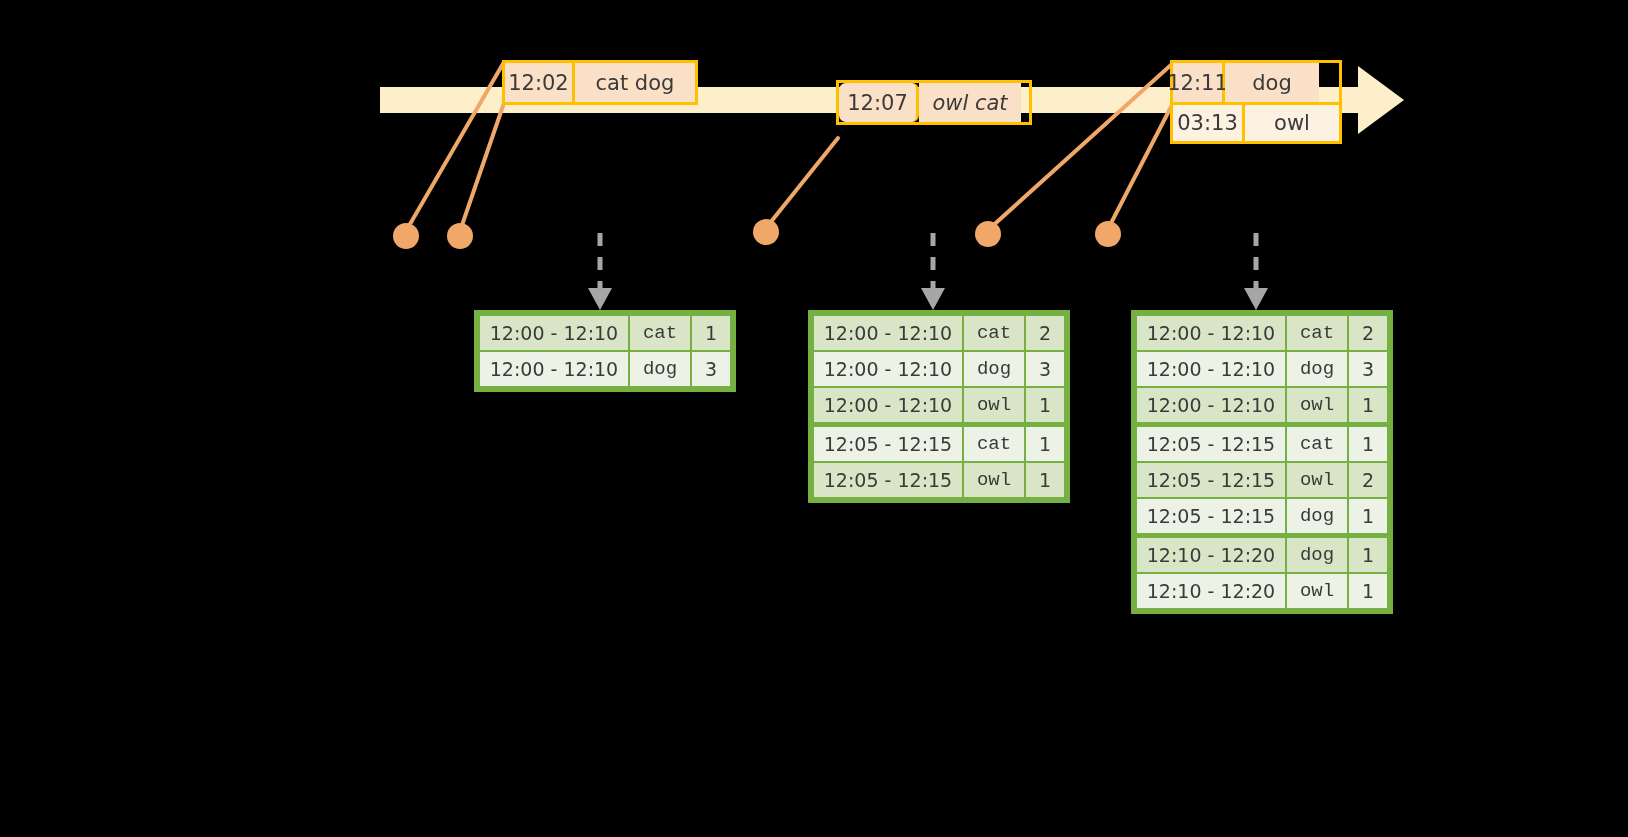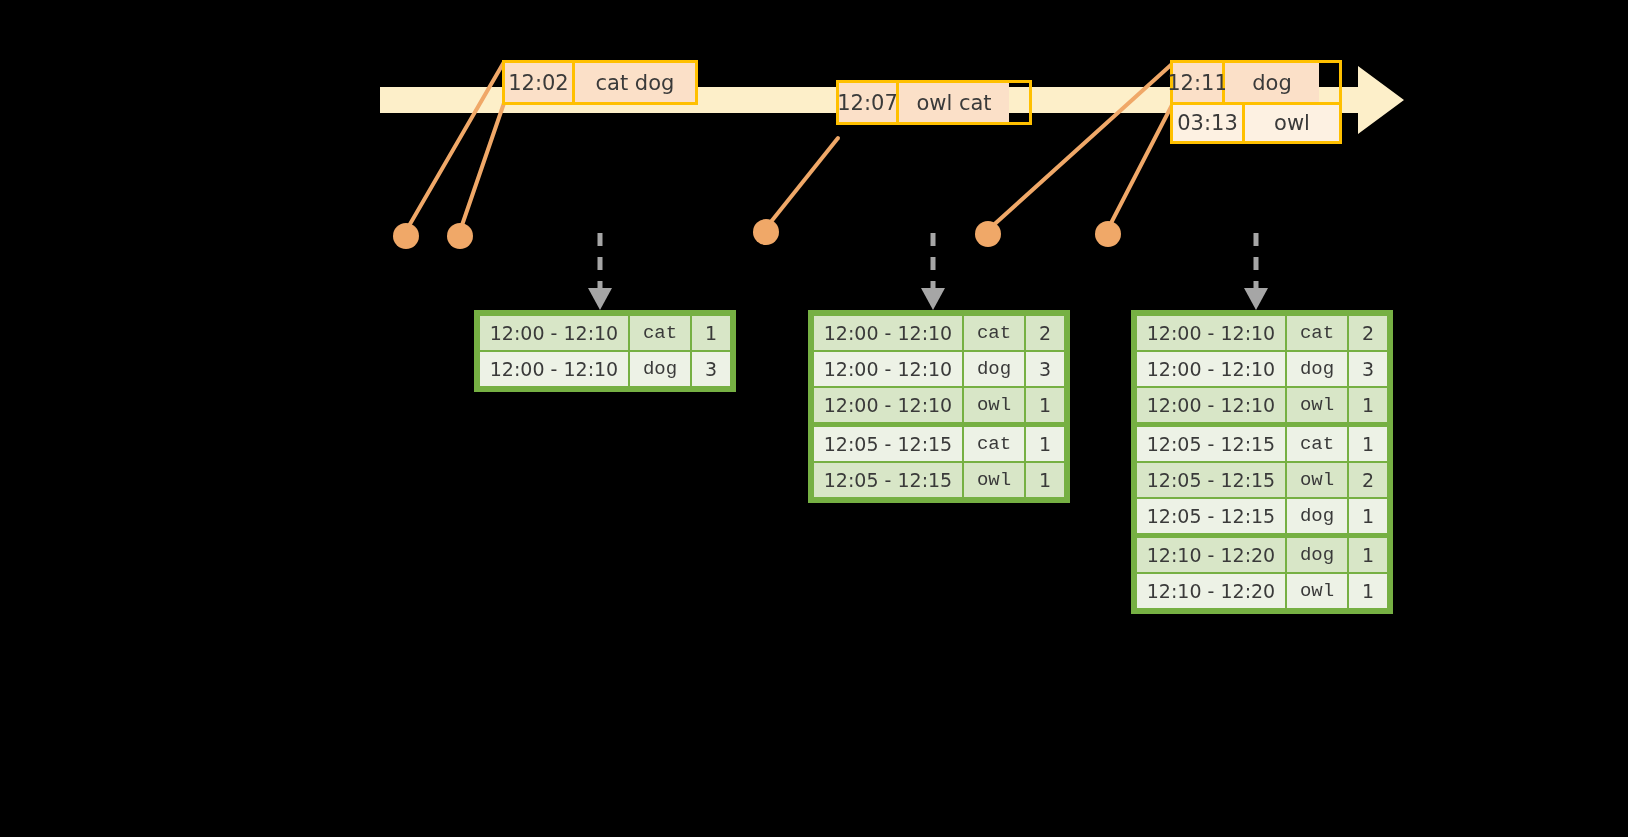--- a/index.html
+++ b/index.html
@@ -134,22 +134,22 @@
 
   <div class="evt-group" style="left:502px; top:60px; width:196px;">
     <div class="evt-row shade">
       <div class="evt-cell time" style="width:72px;">12:02</div>
       <div class="evt-cell words" style="width:124px;">cat dog</div>
     </div>
   </div>
 
   <div class="evt-group" style="left:836px; top:80px; width:196px;">
     <div class="evt-row shade">
-      <div class="evt-cell time" style="width:60px;">12:07</div>
-      <div class="evt-cell words" style="width:110px;">owl cat</div>
+      <div class="evt-cell time" style="width:80px;border-radius:7px;">12:07</div>
+      <div class="evt-cell words" style="width:102px;font-style:italic;">owl cat</div>
     </div>
   </div>
 
   <div class="evt-group" style="left:1170px; top:60px; width:172px;">
     <div class="evt-row shade">
       <div class="evt-cell time" style="width:52px;">12:11</div>
       <div class="evt-cell words" style="width:94px;">dog</div>
     </div>
     <div class="evt-row plain">
       <div class="evt-cell time" style="width:72px;">03:13</div>

